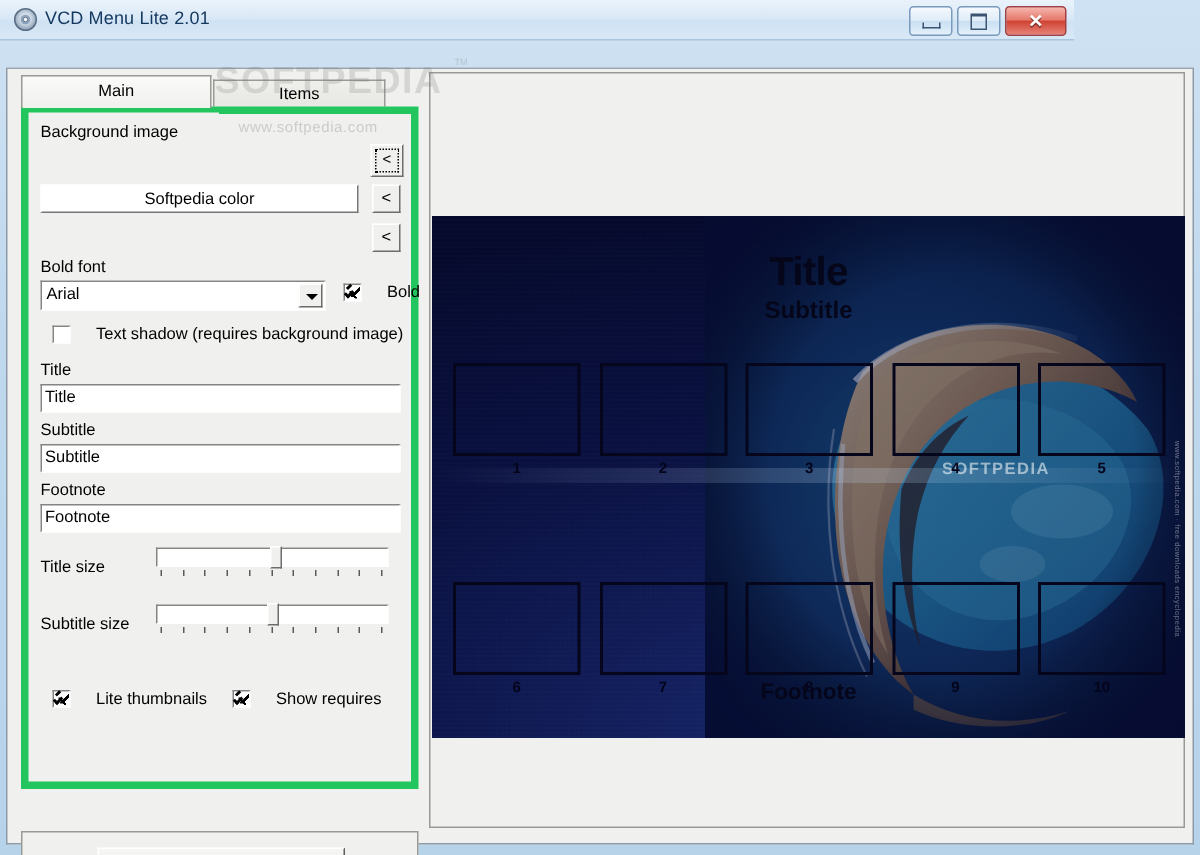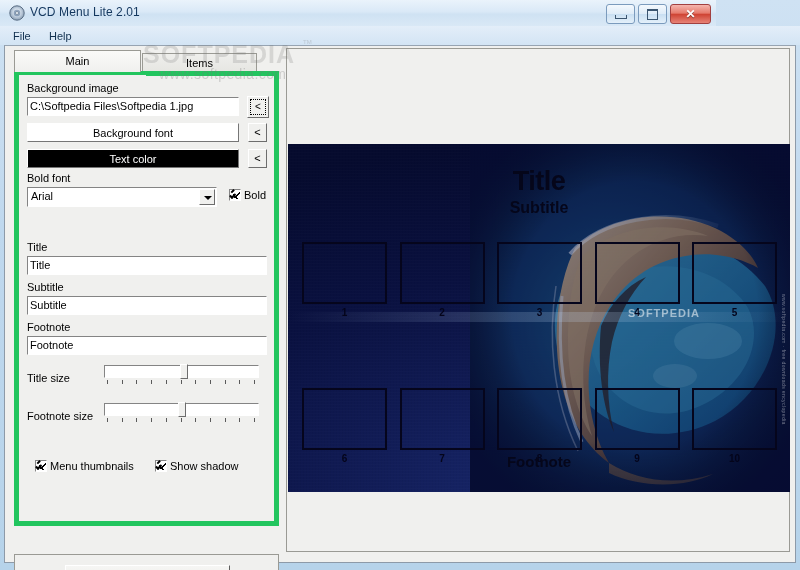--- a/index.html
+++ b/index.html
@@ -124,21 +124,21 @@
   .combo .cbtn{
     position:absolute;right:1px;top:1px;width:16px;height:16px;
     border:1px solid;border-color:#ffffff #6d6d6d #6d6d6d #ffffff;background:#f0f0ee;
     box-sizing:border-box;
   }
   .combo .cbtn:after{
     content:"";position:absolute;left:4px;top:6px;
     border-left:4px solid transparent;border-right:4px solid transparent;border-top:4px solid #000;
   }
   
-  .cbox{position:absolute;display:flex;align-items:center;gap:3px;font-size:11px;color:#000;white-space:nowrap;}
+  .cbox{position:absolute;display:flex;align-items:center;gap:17px;font-size:11px;color:#000;white-space:nowrap;}
   .cbox .bx{
     width:12px;height:12px;flex:0 0 12px;box-sizing:border-box;
     border:1px solid;border-color:#848484 #ffffff #ffffff #848484;background:#fff;position:relative;
   }
   .cbox .bx.on:after{
     content:"";position:absolute;left:2px;top:5px;width:4px;height:2px;
     border-left:2px solid #000;border-bottom:2px solid #000;
     transform:rotate(-45deg);transform-origin:left bottom;
     box-shadow:3px -3px 0 -1px #000;
   }
@@ -229,21 +229,21 @@
   
   #watermark{
     position:absolute;left:143px;top:40px;width:175px;height:40px;
     pointer-events:none;z-index:9;
   }
   #watermark .wm1{
     position:absolute;left:0;top:0;font-size:25px;font-weight:bold;letter-spacing:1px;
     color:rgba(120,120,120,.22);
   }
   #watermark .wm2{
-    position:absolute;left:16px;top:26px;font-size:14px;letter-spacing:.4px;
+    position:absolute;left:16px;top:40px;font-size:10px;letter-spacing:.4px;
     color:rgba(120,120,120,.30);
   }
   #watermark .wm3{
     position:absolute;left:160px;top:-1px;font-size:6px;color:rgba(120,120,120,.28);
   }
 </style>
 </head>
 <body>
 
 <div id="app">
@@ -270,60 +270,58 @@
         </div>
       <div class="wbtn">
           <span class="gmax"></span>
         </div>
       <div class="wbtn close">
           <span class="gx">✕</span>
         </div>
     </div>
   </div>
 
-  <div id="menubar">
-    <span class="mi" style="left:8px">File</span>
-    <span class="mi" style="left:44px">Help</span>
-  </div>
 
   <div id="client">
 
     <div id="leftpanel">
 
       <div class="tabstrip">
         <div class="tab active">Main</div>
         <div class="tab inactive">Items</div>
       </div>
 
       <div class="tabpage">
 
         <span class="lbl" style="left:8px;top:6px">Background image</span>
-        <div class="txt sunken" style="left:8px;top:21px;width:212px">C:\Softpedia Files\Softpedia 1.jpg</div>
         <div class="browsebtn" style="left:228px;top:20px">
           <span class="inner">&lt;</span>
         </div>
 
-        <div class="btnflat" style="left:8px;top:47px;width:212px">Background font</div>
+        <div class="btnflat" style="left:8px;top:47px;width:212px">Softpedia color</div>
         <div class="smbtn" style="left:229px;top:47px">&lt;</div>
 
-        <div class="btnflat dark" style="left:8px;top:73px;width:212px">Text color</div>
         <div class="smbtn" style="left:229px;top:73px">&lt;</div>
 
         <span class="lbl" style="left:8px;top:96px">Bold font</span>
         <div class="combo" style="left:8px;top:111px;width:190px">
           <span class="cval">Arial</span>
           <span class="cbtn"></span>
         </div>
         <div class="cbox" style="left:210px;top:113px">
           <span class="bx on">
               <span class="tick"></span>
             </span>
           <span>Bold</span>
         </div>
 
+        <div class="cbox" style="left:16px;top:141px">
+          <span class="bx"></span>
+          <span>Text shadow (requires background image)</span>
+        </div>
 
         <span class="lbl" style="left:8px;top:165px">Title</span>
         <div class="txt sunken" style="left:8px;top:180px;width:240px">Title</div>
 
         <span class="lbl" style="left:8px;top:205px">Subtitle</span>
         <div class="txt sunken" style="left:8px;top:220px;width:240px">Subtitle</div>
 
         <span class="lbl" style="left:8px;top:245px">Footnote</span>
         <div class="txt sunken" style="left:8px;top:260px;width:240px">Footnote</div>
 
@@ -339,21 +337,21 @@
               <i style="left: 62px;"></i>
               <i style="left: 77px;"></i>
               <i style="left: 91px;"></i>
               <i style="left: 106px;"></i>
               <i style="left: 121px;"></i>
               <i style="left: 135px;"></i>
               <i style="left: 150px;"></i>
             </div>
         </div>
 
-        <span class="lbl" style="left:8px;top:334px">Footnote size</span>
+        <span class="lbl" style="left:8px;top:334px">Subtitle size</span>
         <div class="sliderwrap" style="left:85px;top:327px;width:155px;height:22px">
           <div class="strack"></div>
           <div class="sthumb" id="th-caption" style="left: 74px;"></div>
           <div class="sticks" id="tk-caption">
               <i style="left: 3px;"></i>
               <i style="left: 18px;"></i>
               <i style="left: 32px;"></i>
               <i style="left: 47px;"></i>
               <i style="left: 62px;"></i>
               <i style="left: 77px;"></i>
@@ -362,27 +360,27 @@
               <i style="left: 121px;"></i>
               <i style="left: 135px;"></i>
               <i style="left: 150px;"></i>
             </div>
         </div>
 
         <div class="cbox" style="left:16px;top:384px">
           <span class="bx on">
               <span class="tick"></span>
             </span>
-          <span>Menu thumbnails</span>
+          <span>Lite thumbnails</span>
         </div>
         <div class="cbox" style="left:136px;top:384px">
           <span class="bx on">
               <span class="tick"></span>
             </span>
-          <span>Show shadow</span>
+          <span>Show requires</span>
         </div>
 
       </div>
     </div>
 
     <div id="bottombar">
       <div id="exportbtn">Export to Image File</div>
     </div>
 
     <div id="rightpanel">

